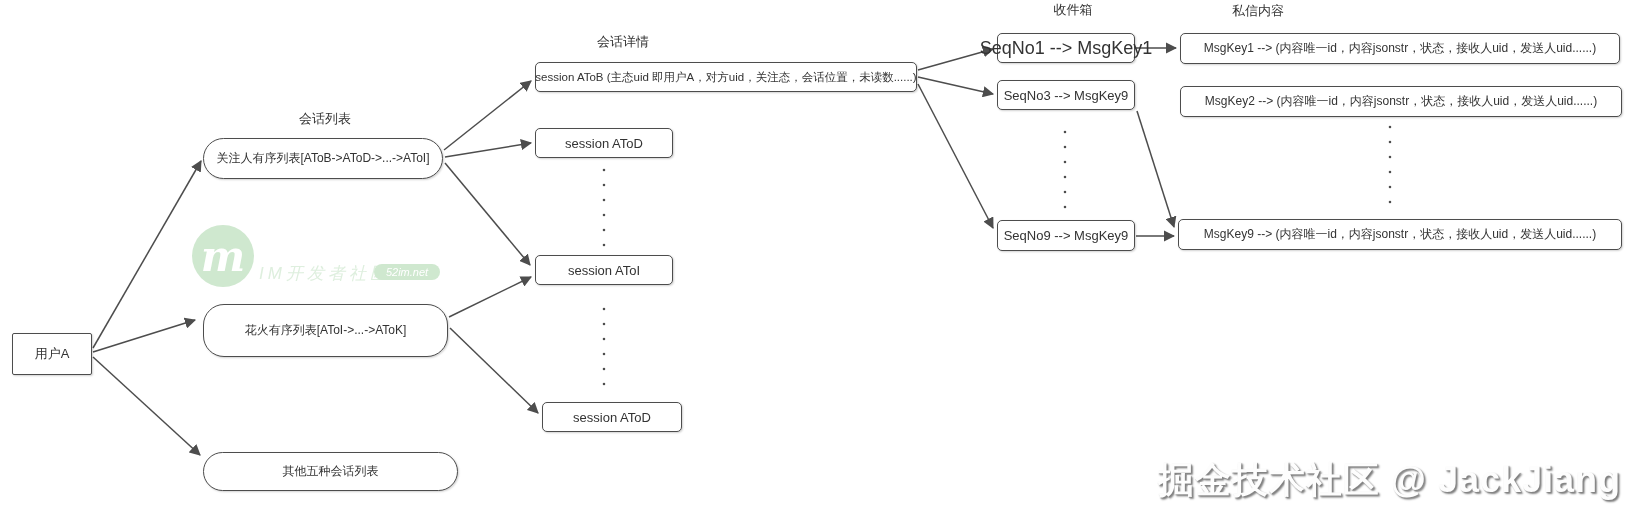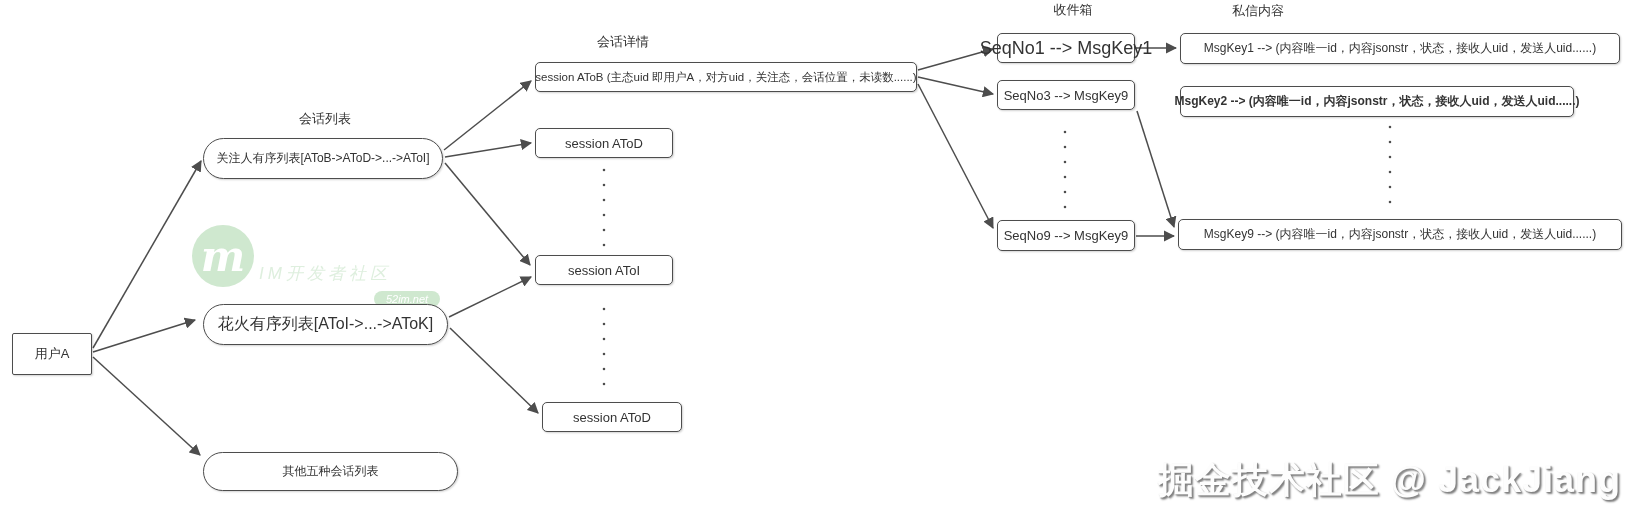--- a/index.html
+++ b/index.html
@@ -12,31 +12,31 @@
     border:1.5px solid #4d4d4d;background:#ffffff;box-sizing:border-box;
     font-size:12.5px;white-space:nowrap;text-align:center;
     box-shadow:1px 1px 2px rgba(0,0,0,0.18);color:#333333;
   }
   .col-label{
     position:absolute;transform:translateX(-50%);font-size:13px;color:#333333;white-space:nowrap;margin-left:8px;
   }
   
   .n-user  {left:12px;  top:333px; width:80px;  height:42px; border-radius:2px; font-size:13px;}
   .n-follow{left:203px; top:138px; width:240px; height:41px; border-radius:21px; font-size:12px;}
-  .n-spark {left:203px; top:304px; width:245px; height:41px; border-radius:21px; font-size:16px;}
+  .n-spark {left:203px; top:304px; width:245px; height:53px; border-radius:21px; font-size:12px;}
   .n-other {left:203px; top:452px; width:255px; height:39px; border-radius:20px; font-size:12px;}
   .n-atob  {left:535px; top:62px;  width:382px; height:30px; border-radius:5px; font-size:11.5px;}
   .n-atod  {left:535px; top:128px; width:138px; height:30px; border-radius:5px; font-size:13px;}
   .n-atoi  {left:535px; top:255px; width:138px; height:30px; border-radius:5px; font-size:13px;}
   .n-atok  {left:542px; top:402px; width:140px; height:30px; border-radius:5px; font-size:13px;}
   .n-seq1  {left:997px; top:33px;  width:138px; height:30px; border-radius:5px; font-size:18px;}
   .n-seq3  {left:997px; top:80px;  width:138px; height:30px; border-radius:5px; font-size:13px;}
   .n-seq9  {left:997px; top:220px; width:138px; height:31px; border-radius:5px; font-size:13px;}
   .n-msg1  {left:1180px;top:33px;  width:440px; height:31px; border-radius:5px; font-size:12px;}
-  .n-msg2  {left:1180px;top:86px;  width:394px; height:31px; border-radius:5px; font-size:12px;font-weight:bold;}
+  .n-msg2  {left:1180px;top:86px;  width:442px; height:31px; border-radius:5px; font-size:12px;}
   .n-msg9  {left:1178px;top:219px; width:444px; height:31px; border-radius:5px; font-size:12px;}
   
   .l-lists  {left:317px; top:110px;}
   .l-details{left:615px; top:33px;}
   .l-inbox  {left:1065px;top:1px;}
   .l-msgs   {left:1250px;top:2px;}
   
   #wires{position:absolute;left:0;top:0;width:1629px;height:510px;pointer-events:none;}
   #wires line{stroke:#4d4d4d;stroke-width:1.5;}
   #wires line.dots{stroke-width:2.6;stroke-dasharray:0 15;stroke-linecap:round;}
@@ -49,21 +49,21 @@
     font-family:"DejaVu Serif","Liberation Serif",serif;
   }
   .wm-title{
     left:258px;top:221px;font-size:37px;font-weight:bold;color:#dcefdc;letter-spacing:3px;white-space:nowrap;
   }
   .wm-sub{
     left:259px;top:262px;font-size:17px;font-style:italic;color:#deefde;letter-spacing:4px;white-space:nowrap;
   }
   .wm-badge{
     left:374px;top:264px;width:66px;height:16px;border-radius:8px;background:#cfe8cf;
-    display:flex;align-items:center;justify-content:center;color:#ffffff;font-size:11px;font-style:italic;margin-top:27px;
+    display:flex;align-items:center;justify-content:center;color:#ffffff;font-size:11px;font-style:italic;
   }
   .credit{
     position:absolute;right:8px;top:456px;font-size:36px;font-weight:bold;letter-spacing:1px;
     color:#fdfdfd;text-shadow:2px 2px 2px #828282, 1px 1px 1px #9a9a9a;white-space:nowrap;
   }
 </style>
 </head>
 <body>
 
 <div id="canvas">

